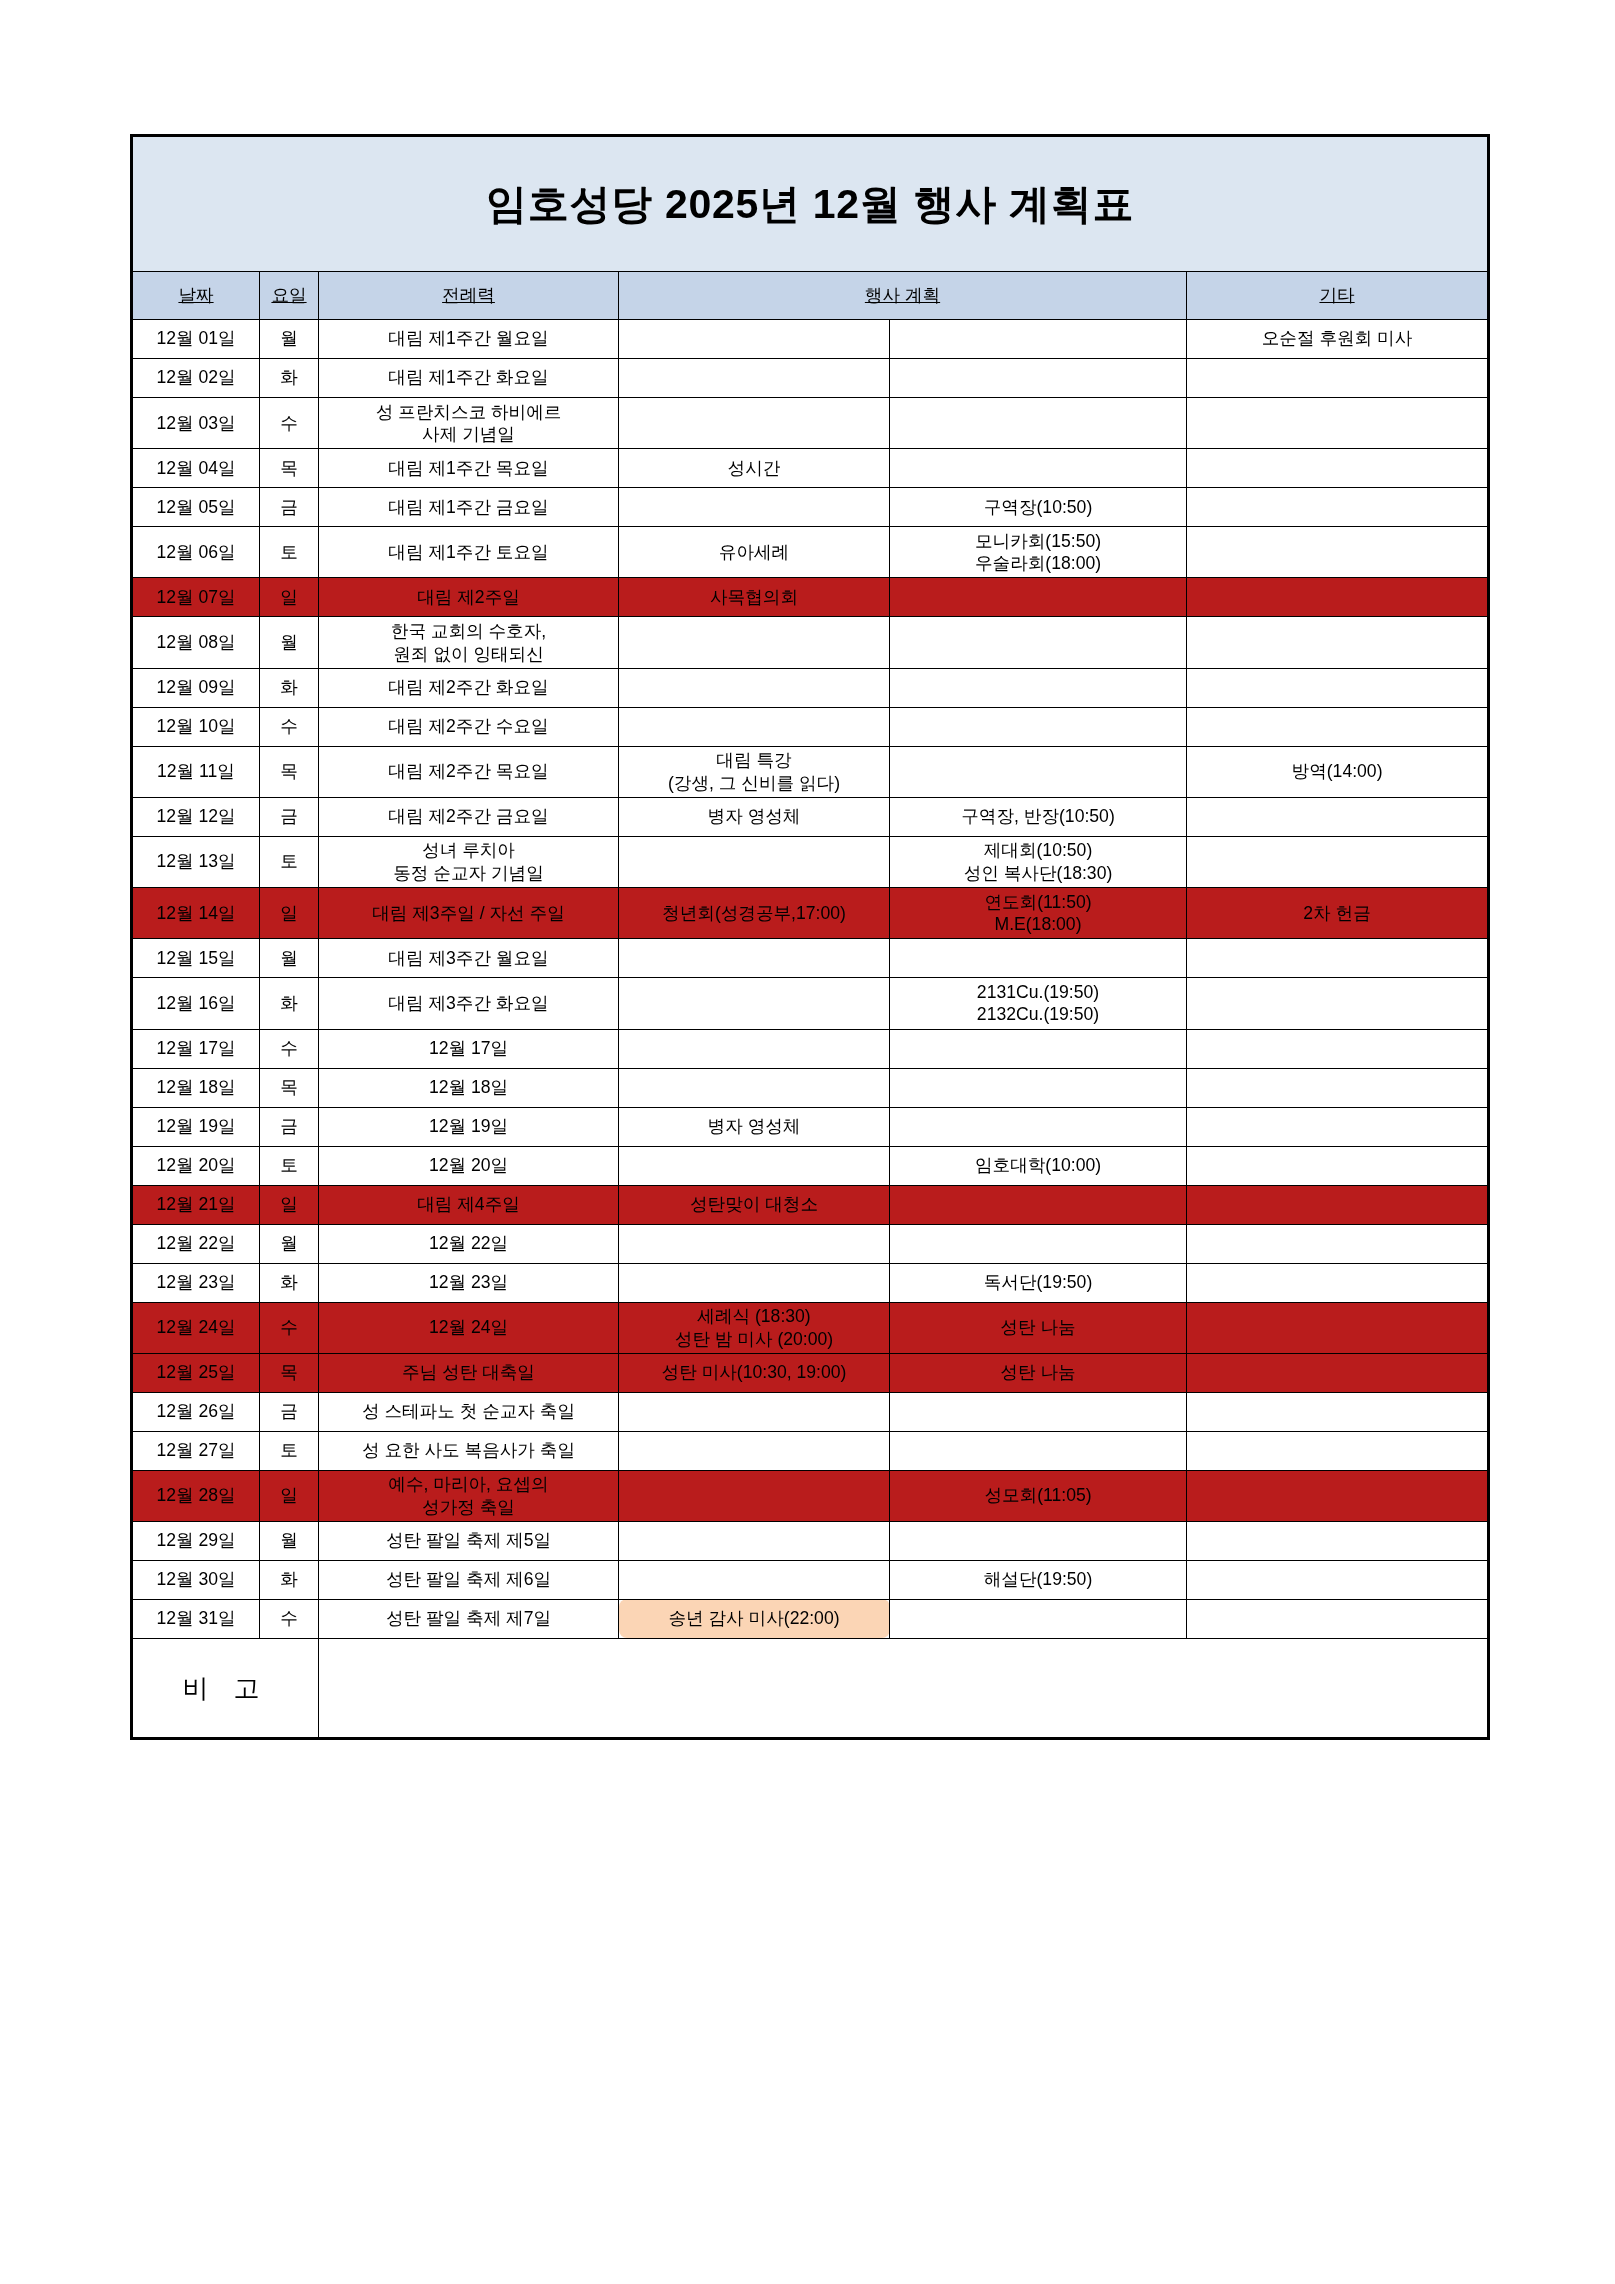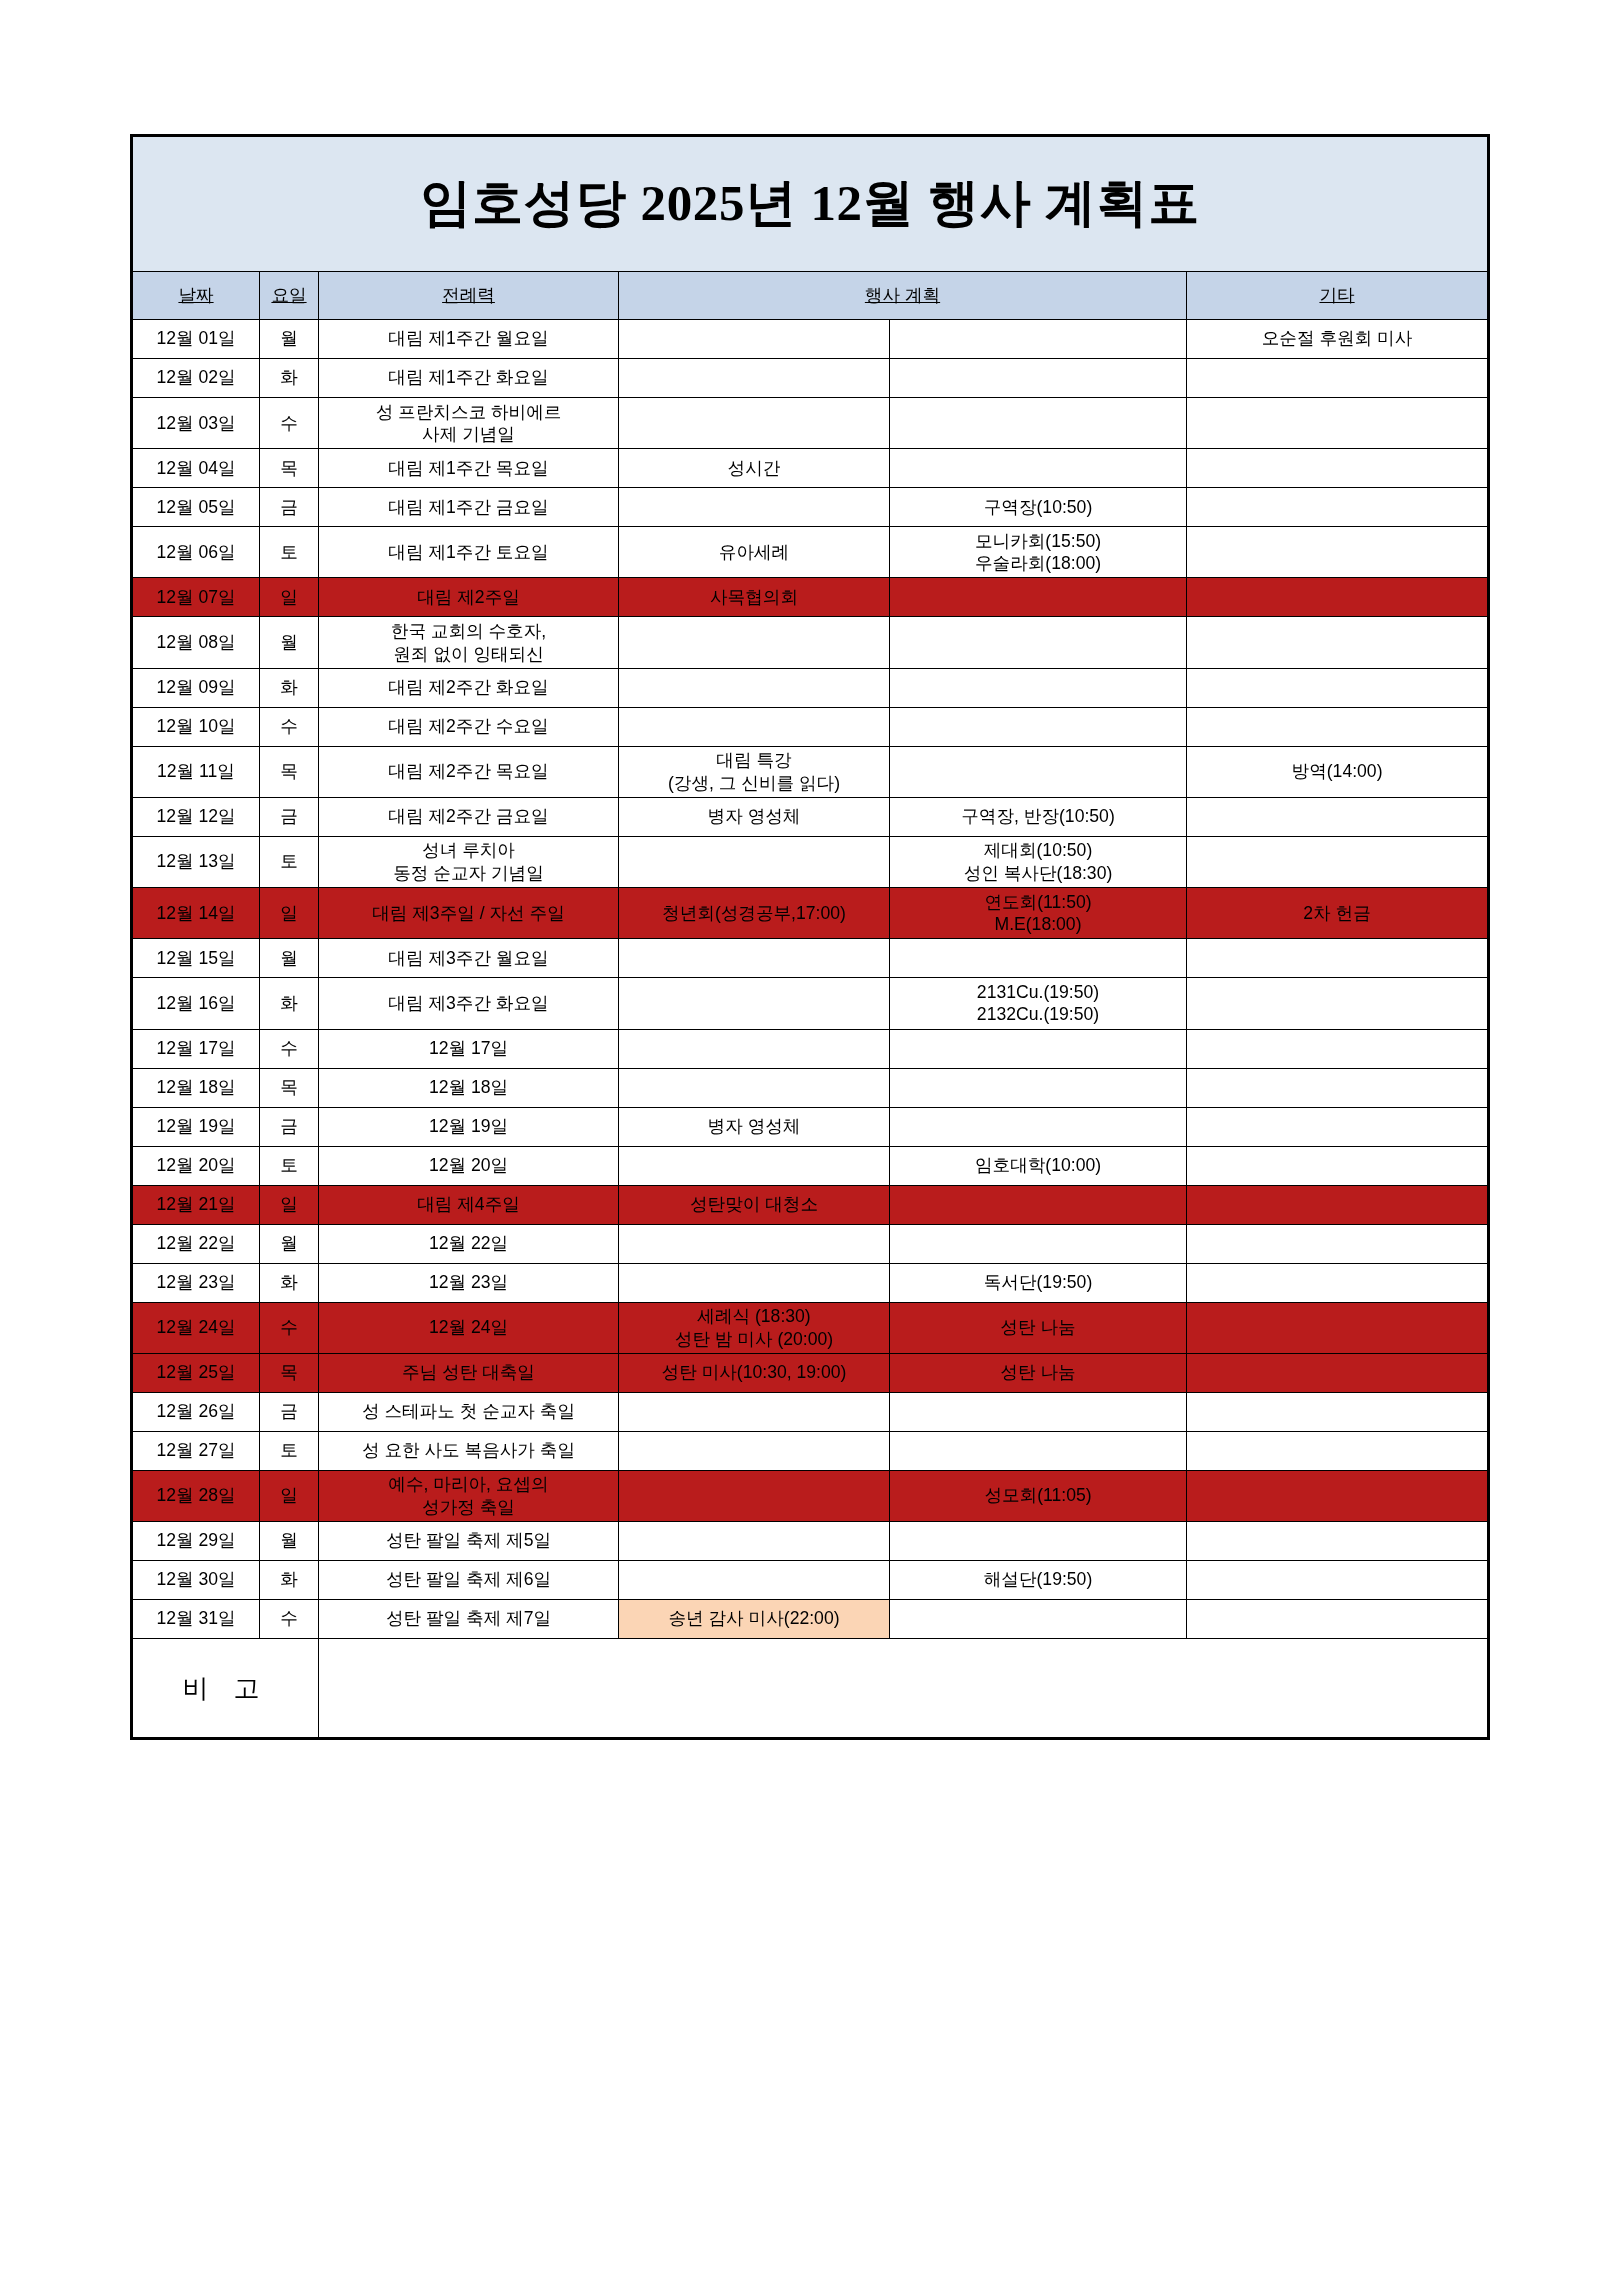--- a/index.html
+++ b/index.html
@@ -44,22 +44,22 @@
   col.c-ev2    { width: 297px; }
   col.c-etc    { width: 302px; }
 
   
   .title-cell {
     background: #dce6f1;
     height: 134px;
     border: 1.3px solid #000000 !important;
   }
   .title-text {
-    font-family: Liberation Serif, serif;
-    font-size: 51px;
+    font-family: Liberation Sans, sans-serif;
+    font-size: 41px;
     font-weight: bold;
     letter-spacing: 0.7px;
   }
 
   
   .hdr td {
     background: #c5d4e8;
     height: 47px;
     font-size: 19.6px;
     text-decoration: underline;
@@ -75,21 +75,21 @@
   .cellpad {
     display: block;
     padding: 2.6px 3.9px;
   }
   .two-line {
     line-height: 1.28;
   }
 
   
   .hl-sun td { background: #b91c1c; }
-  .hl-soft { background: #fbd5b5 !important; }
+  .hl-soft { background: #fbd5b5 !important; border-radius: 8px; }
 
   
   .note-row td {
     height: 98px;
   }
   .note-label {
     font-size: 26px;
     letter-spacing: 9px;
   }
   .note-body {

